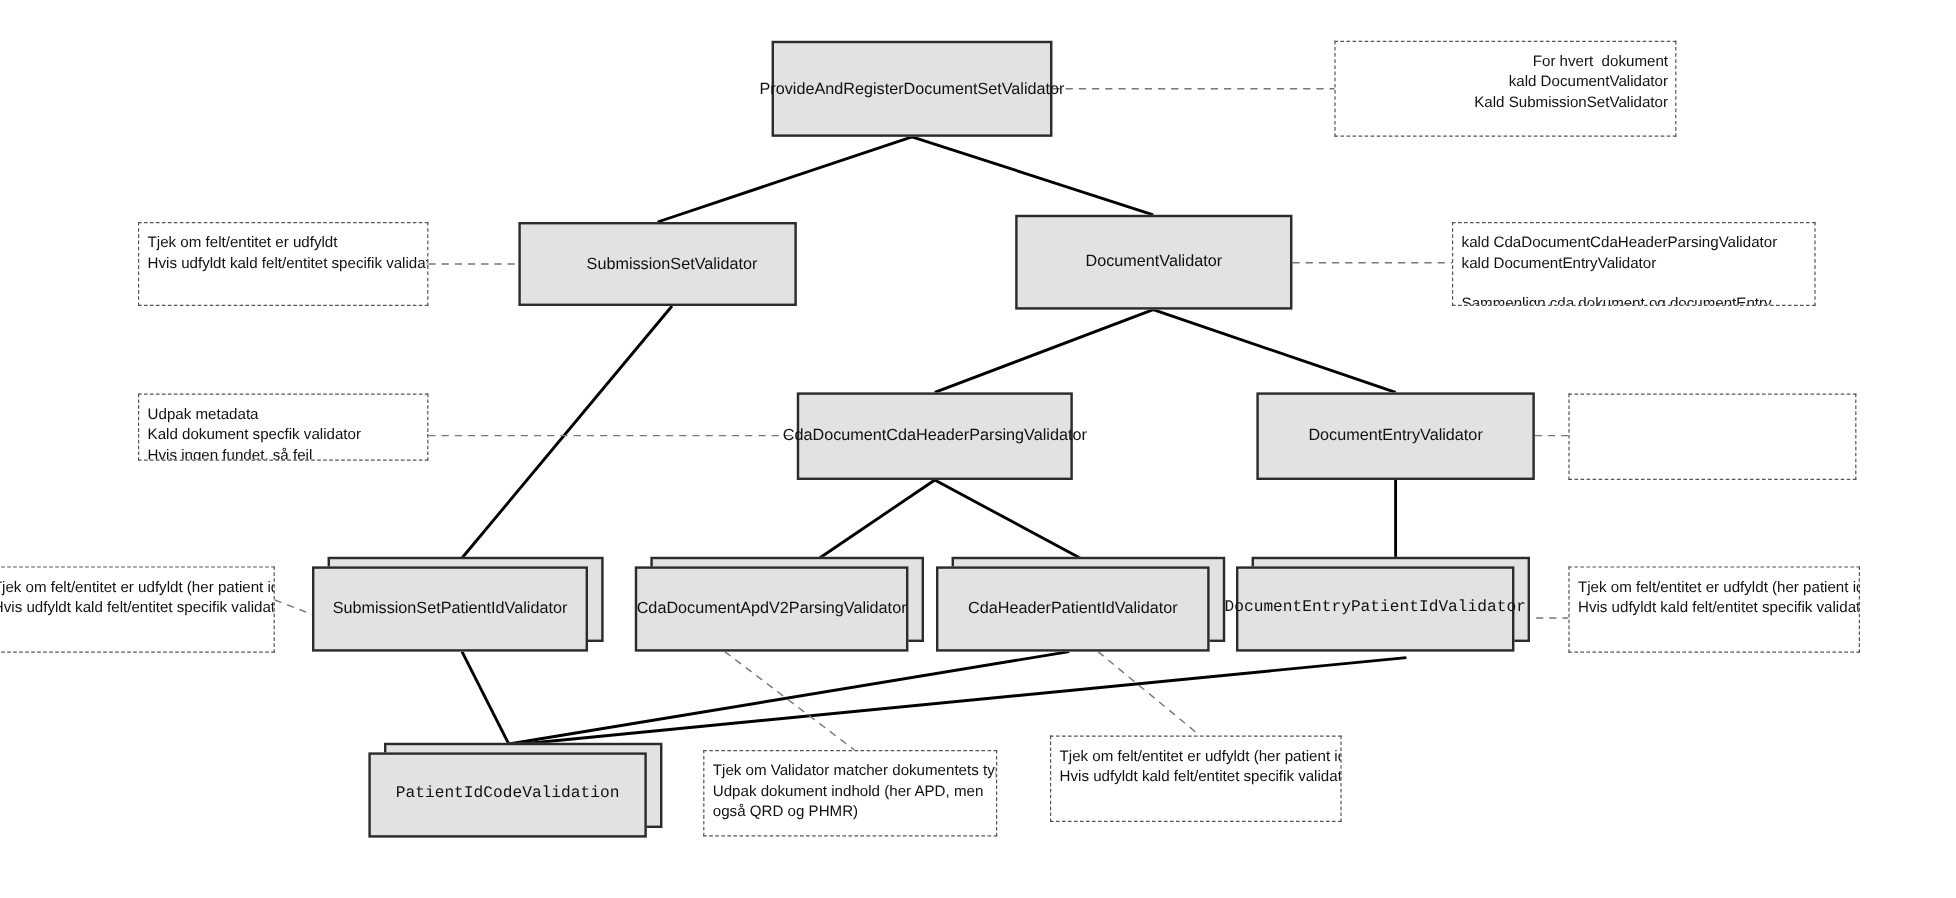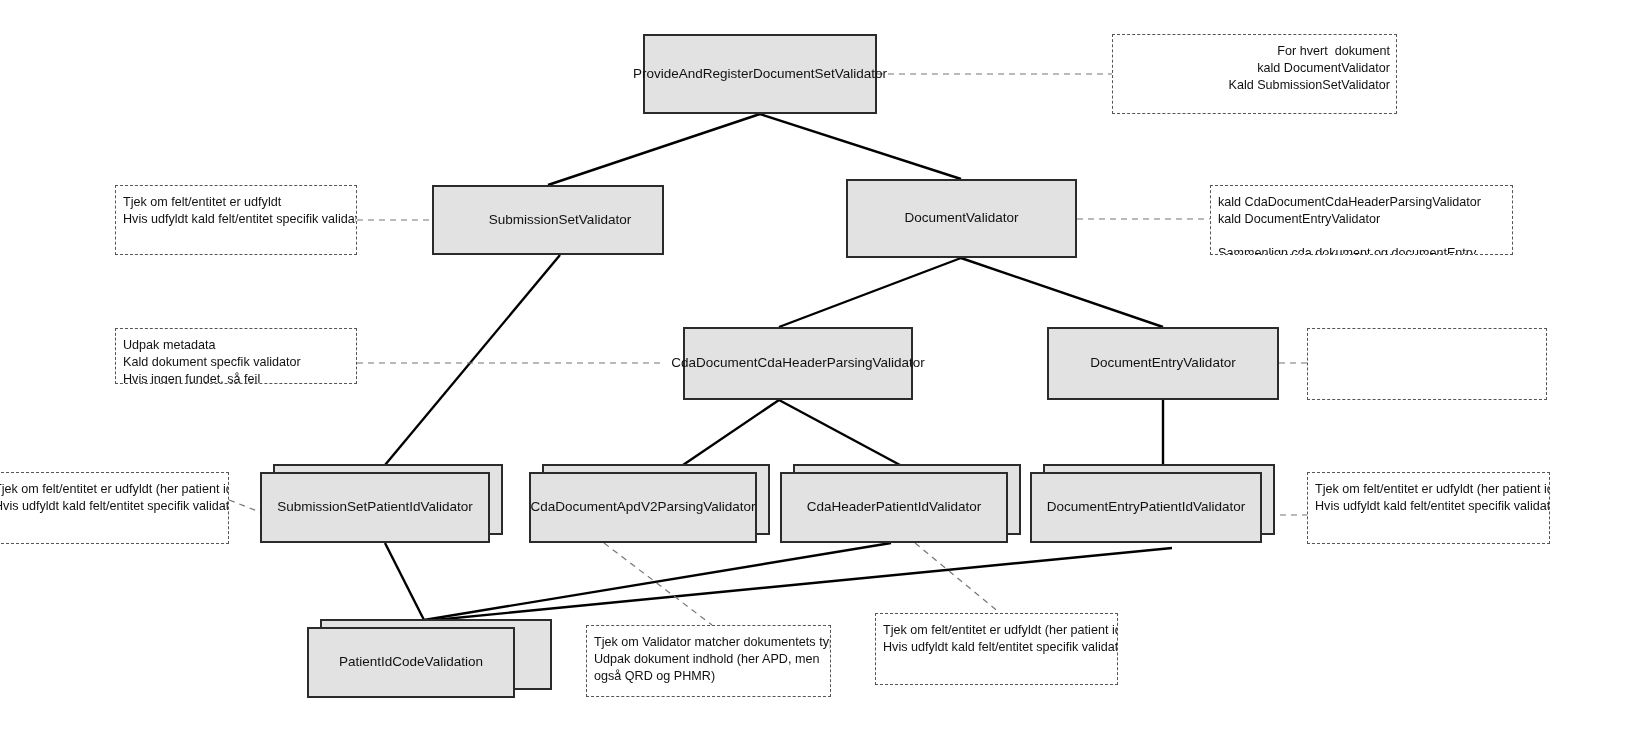--- a/index.html
+++ b/index.html
@@ -126,21 +126,21 @@
   </div>
 
   <div class="node" style="left:432px; top:185px; width:232px; height:70px;padding-left:24px;">
     <span class="node-label">SubmissionSetValidator</span>
   </div>
 
   <div class="node" style="left:846px; top:179px; width:231px; height:79px;">
     <span class="node-label">DocumentValidator</span>
   </div>
 
-  <div class="node" style="left:664px; top:327px; width:230px; height:73px;margin-left:19px;">
+  <div class="node" style="left:664px; top:327px; width:230px; height:73px;">
     <span class="node-label">CdaDocumentCdaHeaderParsingValidator</span>
   </div>
 
   <div class="node" style="left:1047px; top:327px; width:232px; height:73px;">
     <span class="node-label">DocumentEntryValidator</span>
   </div>
 
   <div class="stack-back" style="left:273px; top:464px; width:230px; height:71px;"></div>
   <div class="node" style="left:260px; top:472px; width:230px; height:71px;">
     <span class="node-label">SubmissionSetPatientIdValidator</span>
@@ -150,26 +150,26 @@
   <div class="node" style="left:529px; top:472px; width:228px; height:71px;">
     <span class="node-label">CdaDocumentApdV2ParsingValidator</span>
   </div>
 
   <div class="stack-back" style="left:793px; top:464px; width:228px; height:71px;"></div>
   <div class="node" style="left:780px; top:472px; width:228px; height:71px;">
     <span class="node-label">CdaHeaderPatientIdValidator</span>
   </div>
 
   <div class="stack-back" style="left:1043px; top:464px; width:232px; height:71px;"></div>
-  <div class="node" style="left:1030px; top:472px; width:232px; height:71px;">
+  <div class="node" style="left:1030px; top:472px; width:232px; height:71px;font-family:Liberation Mono, monospace;">
     <span class="node-label">DocumentEntryPatientIdValidator</span>
   </div>
 
   <div class="stack-back" style="left:320px; top:619px; width:232px; height:71px;"></div>
-  <div class="node" style="left:307px; top:627px; width:208px; height:71px;">
+  <div class="node" style="left:307px; top:627px; width:232px; height:71px;font-family:Liberation Mono, monospace;">
     <span class="node-label">PatientIdCodeValidation</span>
   </div>
 
   <div class="note" style="left:1112px; top:34px; width:285px; height:80px;text-align:right;">For hvert  dokument
     kald DocumentValidator
  Kald SubmissionSetValidator
 
  Sammenlign submissionSet og documentEntry</div>
 
   <div class="note" style="left:115px; top:185px; width:242px; height:70px;">Tjek om felt/entitet er udfyldt

